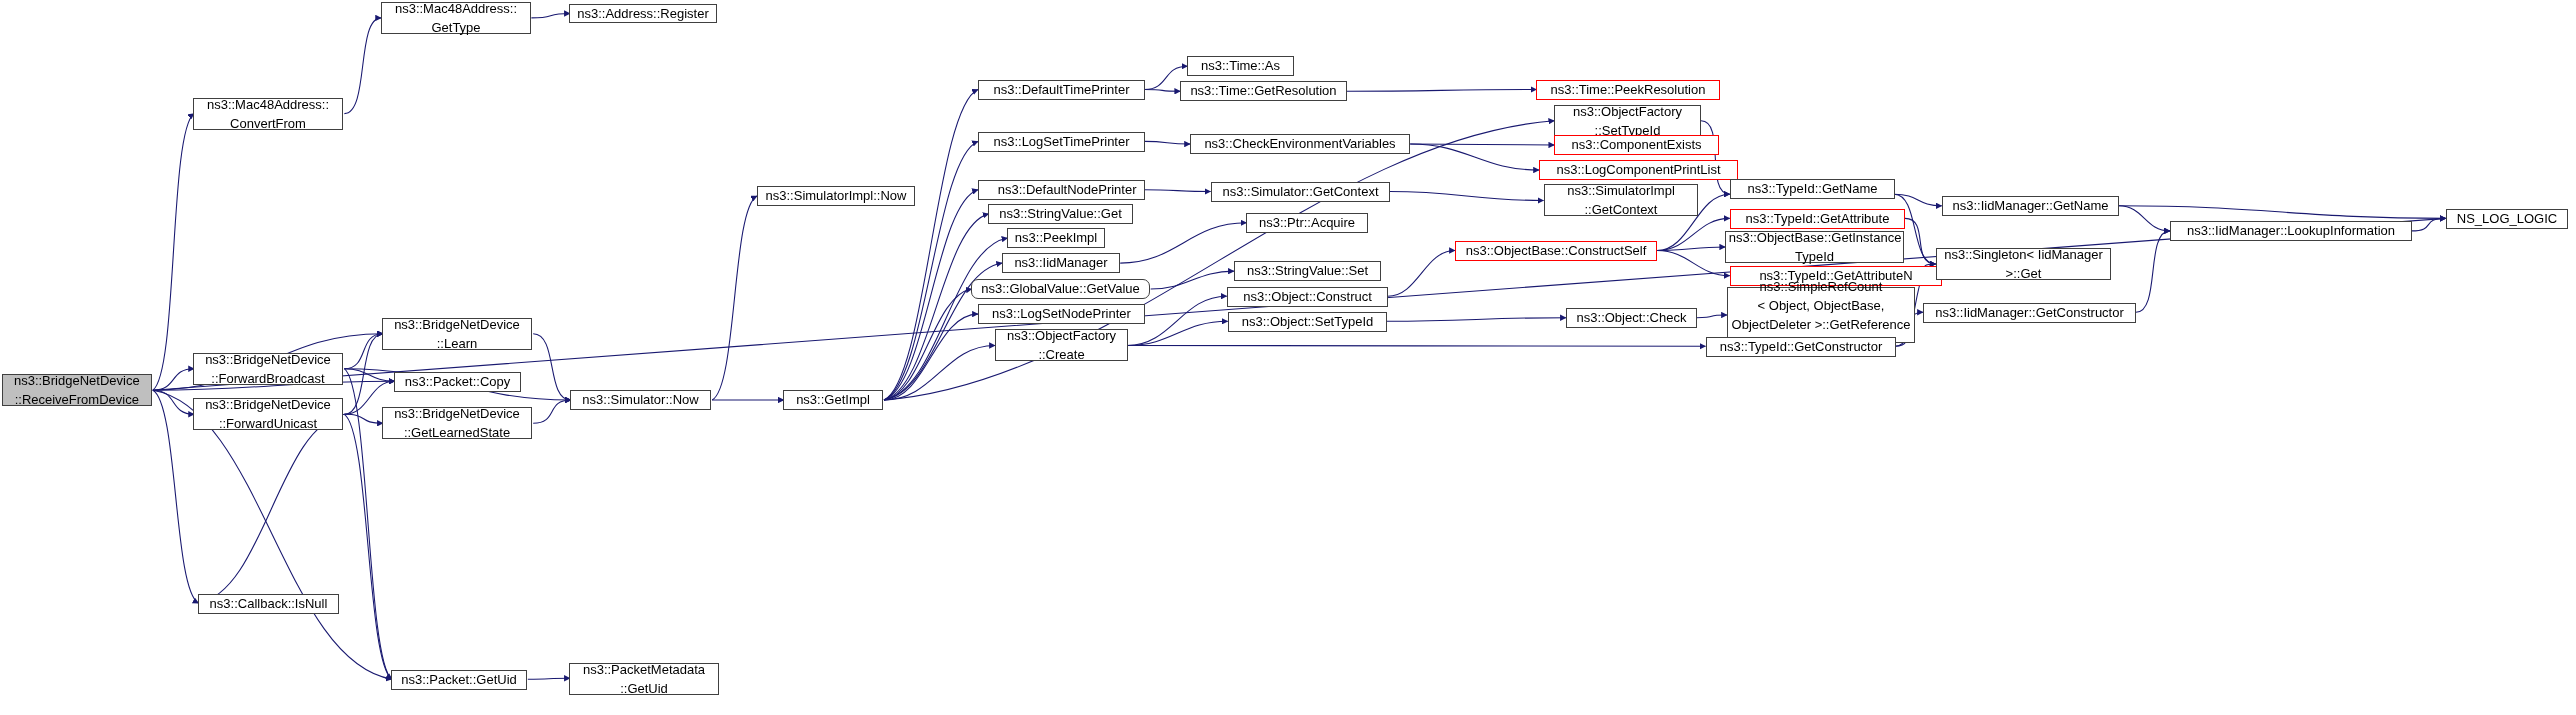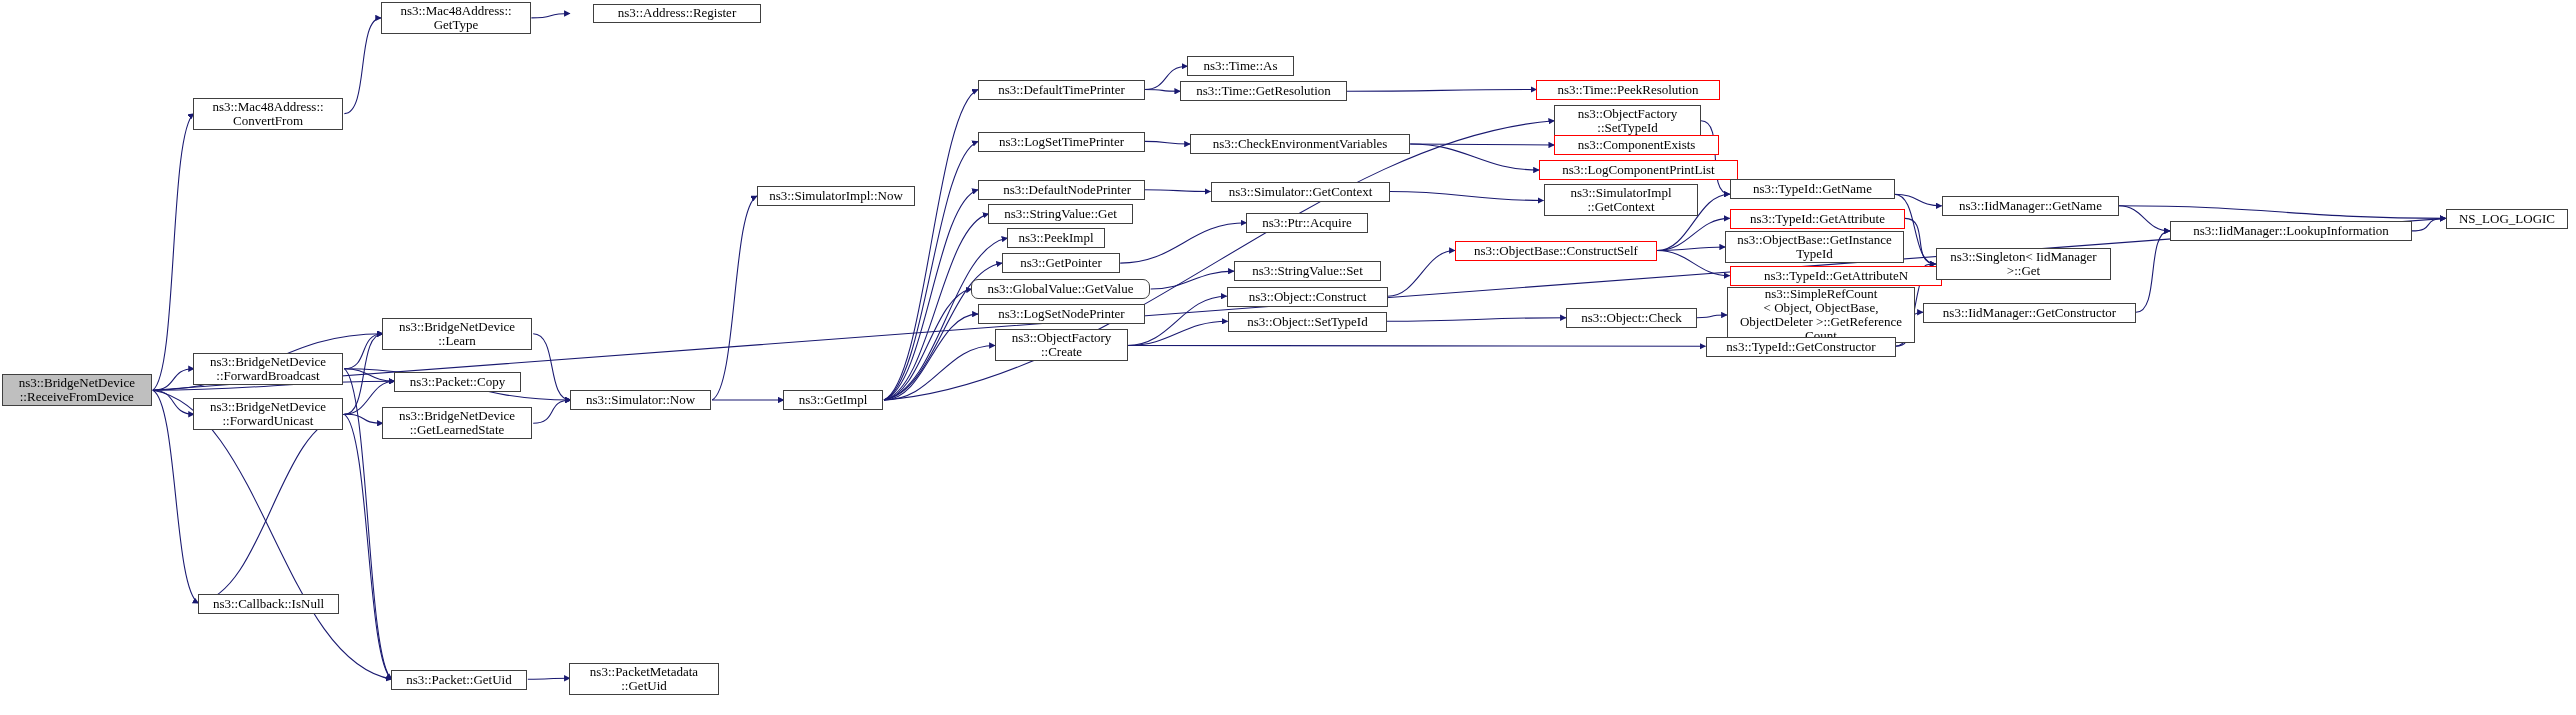--- a/index.html
+++ b/index.html
@@ -2,21 +2,21 @@
 <html style="font-size:14.3px"><head>
 <meta charset="utf-8">
 <title>ns3::BridgeNetDevice::ReceiveFromDevice call graph</title>
 <style>
   html,body{margin:0;padding:0;background:#ffffff;}
   body{font-family:"Liberation Sans","DejaVu Sans",sans-serif;}
   #canvas{position:relative;width:2576px;height:715px;background:#ffffff;overflow:hidden;}
   #edges{position:absolute;left:0;top:0;width:2576px;height:715px;pointer-events:none;}
   .node{position:absolute;box-sizing:border-box;display:flex;align-items:center;justify-content:center;
         text-align:center;background:#ffffff;border:0.9px solid #404040;color:#000000;
-        font-size:13px;line-height:14px;white-space:pre-line;padding:0.9px 2.7px;font-family:Liberation Serif, serif;}
+        font-size:13px;line-height:19px;white-space:pre-line;padding:0.9px 2.7px;}
   .node.root{background:#bfbfbf;border:0.9px solid #404040;}
   .node.red{border:0.9px solid #ff0000;}
   .node span{display:block;width:100%;}
 </style>
 </head>
 <body>
 
 <div id="canvas">
   <svg id="edges" viewBox="0 0 2877 799" xmlns="http://www.w3.org/2000/svg">
     <defs>
@@ -103,32 +103,32 @@
 ::Learn</span></div>
       <div class="node" style="left: 394px; top: 372px; width: 127px; height: 19.7px;"><span>ns3::Packet::Copy</span></div>
       <div class="node" style="left: 382px; top: 407px; width: 150px; height: 32px;"><span>ns3::BridgeNetDevice
 ::GetLearnedState</span></div>
       <div class="node" style="left: 198px; top: 594px; width: 141px; height: 19.7px;"><span>ns3::Callback::IsNull</span></div>
       <div class="node" style="left: 391px; top: 670px; width: 136px; height: 19.7px;"><span>ns3::Packet::GetUid</span></div>
       <div class="node" style="left: 569px; top: 663px; width: 150px; height: 32px;"><span>ns3::PacketMetadata
 ::GetUid</span></div>
       <div class="node" style="left: 381px; top: 1.8px; width: 150px; height: 32px;"><span>ns3::Mac48Address::
 GetType</span></div>
-      <div class="node" style="left: 569px; top: 3.6px; width: 168px; height: 19.7px; margin-left: 24px;"><span>ns3::Address::Register</span></div>
+      <div class="node" style="left: 569px; top: 3.6px; width: 148px; height: 19.7px;"><span>ns3::Address::Register</span></div>
       <div class="node" style="left: 193px; top: 98px; width: 150px; height: 32px;"><span>ns3::Mac48Address::
 ConvertFrom</span></div>
       <div class="node" style="left: 570px; top: 390px; width: 141px; height: 19.7px;"><span>ns3::Simulator::Now</span></div>
       <div class="node" style="left: 757px; top: 186px; width: 158px; height: 19.7px;"><span>ns3::SimulatorImpl::Now</span></div>
       <div class="node" style="left: 783px; top: 390px; width: 100px; height: 19.7px;"><span>ns3::GetImpl</span></div>
       <div class="node" style="left: 978px; top: 80px; width: 167px; height: 19.7px;"><span>ns3::DefaultTimePrinter</span></div>
       <div class="node" style="left: 978px; top: 132px; width: 167px; height: 19.7px;"><span>ns3::LogSetTimePrinter</span></div>
       <div class="node" style="left: 978px; top: 180px; width: 167px; height: 19.7px; padding-left: 14px;"><span>ns3::DefaultNodePrinter</span></div>
       <div class="node" style="left: 988px; top: 204px; width: 145px; height: 19.7px;"><span>ns3::StringValue::Get</span></div>
       <div class="node" style="left: 1007px; top: 228px; width: 98px; height: 19.7px;"><span>ns3::PeekImpl</span></div>
-      <div class="node" style="left: 1002px; top: 253px; width: 118px; height: 19.7px;"><span>ns3::GetPointer</span></div>
+      <div class="node" style="left: 1002px; top: 253px; width: 118px; height: 19.7px;"><span>ns3::IidManager</span></div>
       <div class="node" style="left: 971px; top: 279px; width: 179px; height: 19.7px; border-radius: 7px;"><span>ns3::GlobalValue::GetValue</span></div>
       <div class="node" style="left: 978px; top: 304px; width: 167px; height: 19.7px;"><span>ns3::LogSetNodePrinter</span></div>
       <div class="node" style="left: 995px; top: 329px; width: 133px; height: 32px;"><span>ns3::ObjectFactory
 ::Create</span></div>
       <div class="node" style="left: 1187px; top: 56px; width: 107px; height: 19.7px;"><span>ns3::Time::As</span></div>
       <div class="node" style="left: 1180px; top: 81px; width: 167px; height: 19.7px;"><span>ns3::Time::GetResolution</span></div>
       <div class="node" style="left: 1190px; top: 134px; width: 220px; height: 19.7px;"><span>ns3::CheckEnvironmentVariables</span></div>
       <div class="node" style="left: 1211px; top: 182px; width: 179px; height: 19.7px;"><span>ns3::Simulator::GetContext</span></div>
       <div class="node" style="left: 1246px; top: 213px; width: 122px; height: 19.7px;"><span>ns3::Ptr::Acquire</span></div>
       <div class="node" style="left: 1234px; top: 261px; width: 147px; height: 19.7px;"><span>ns3::StringValue::Set</span></div>

